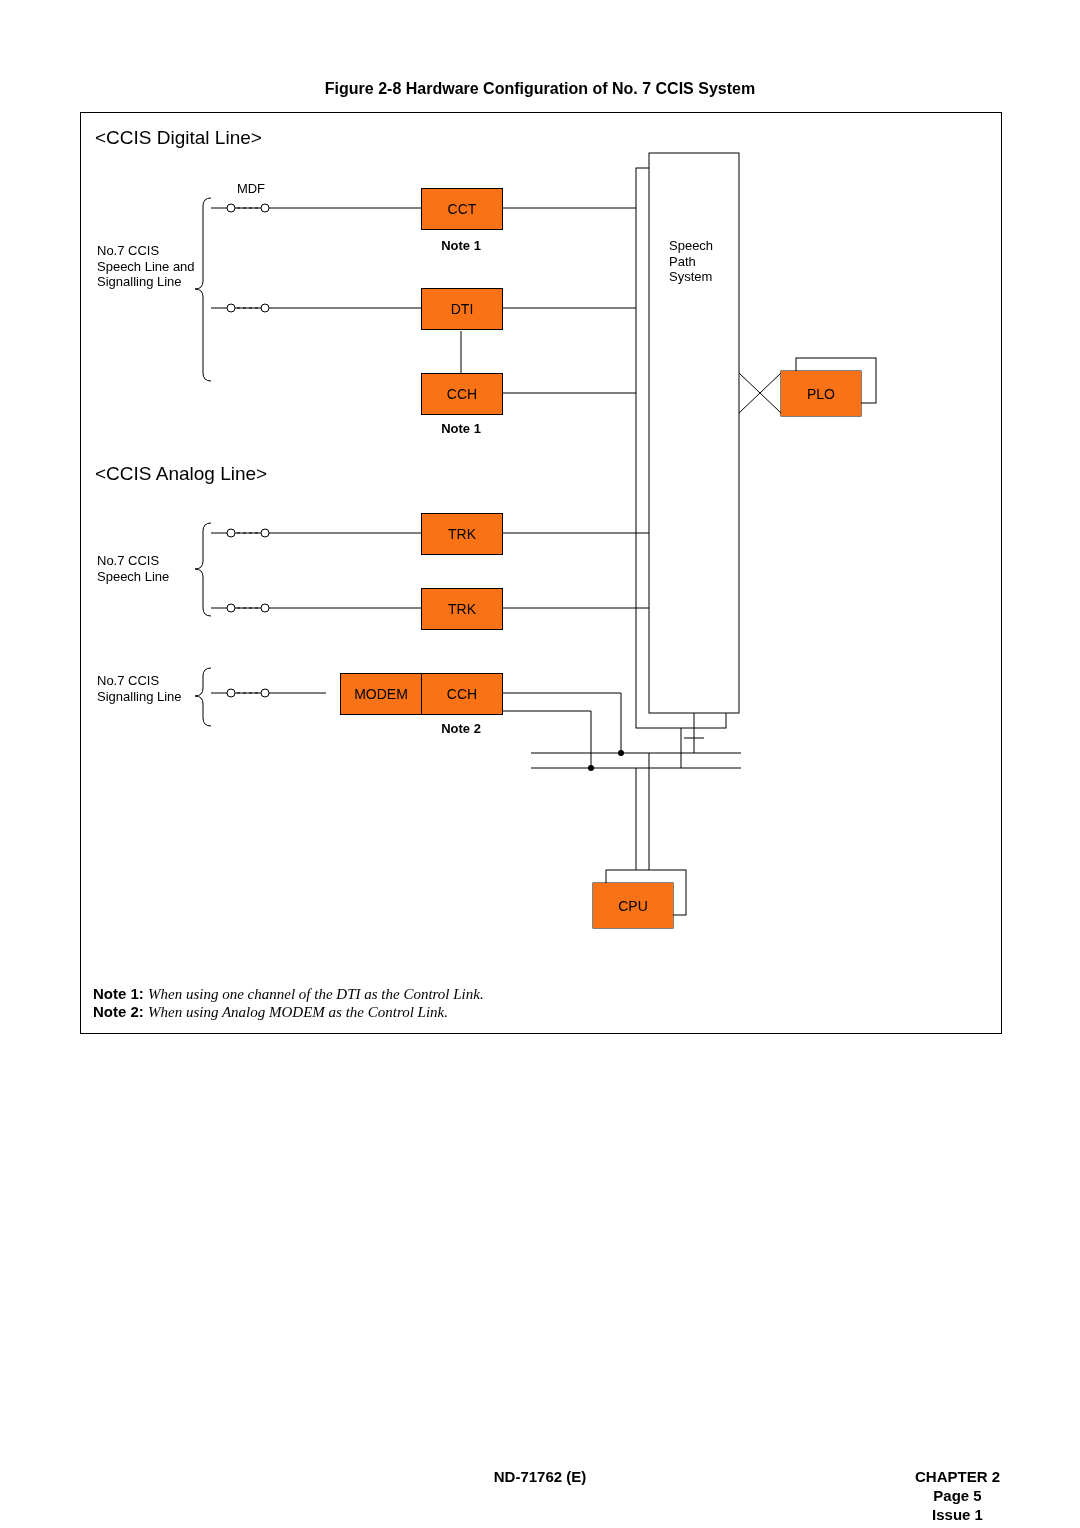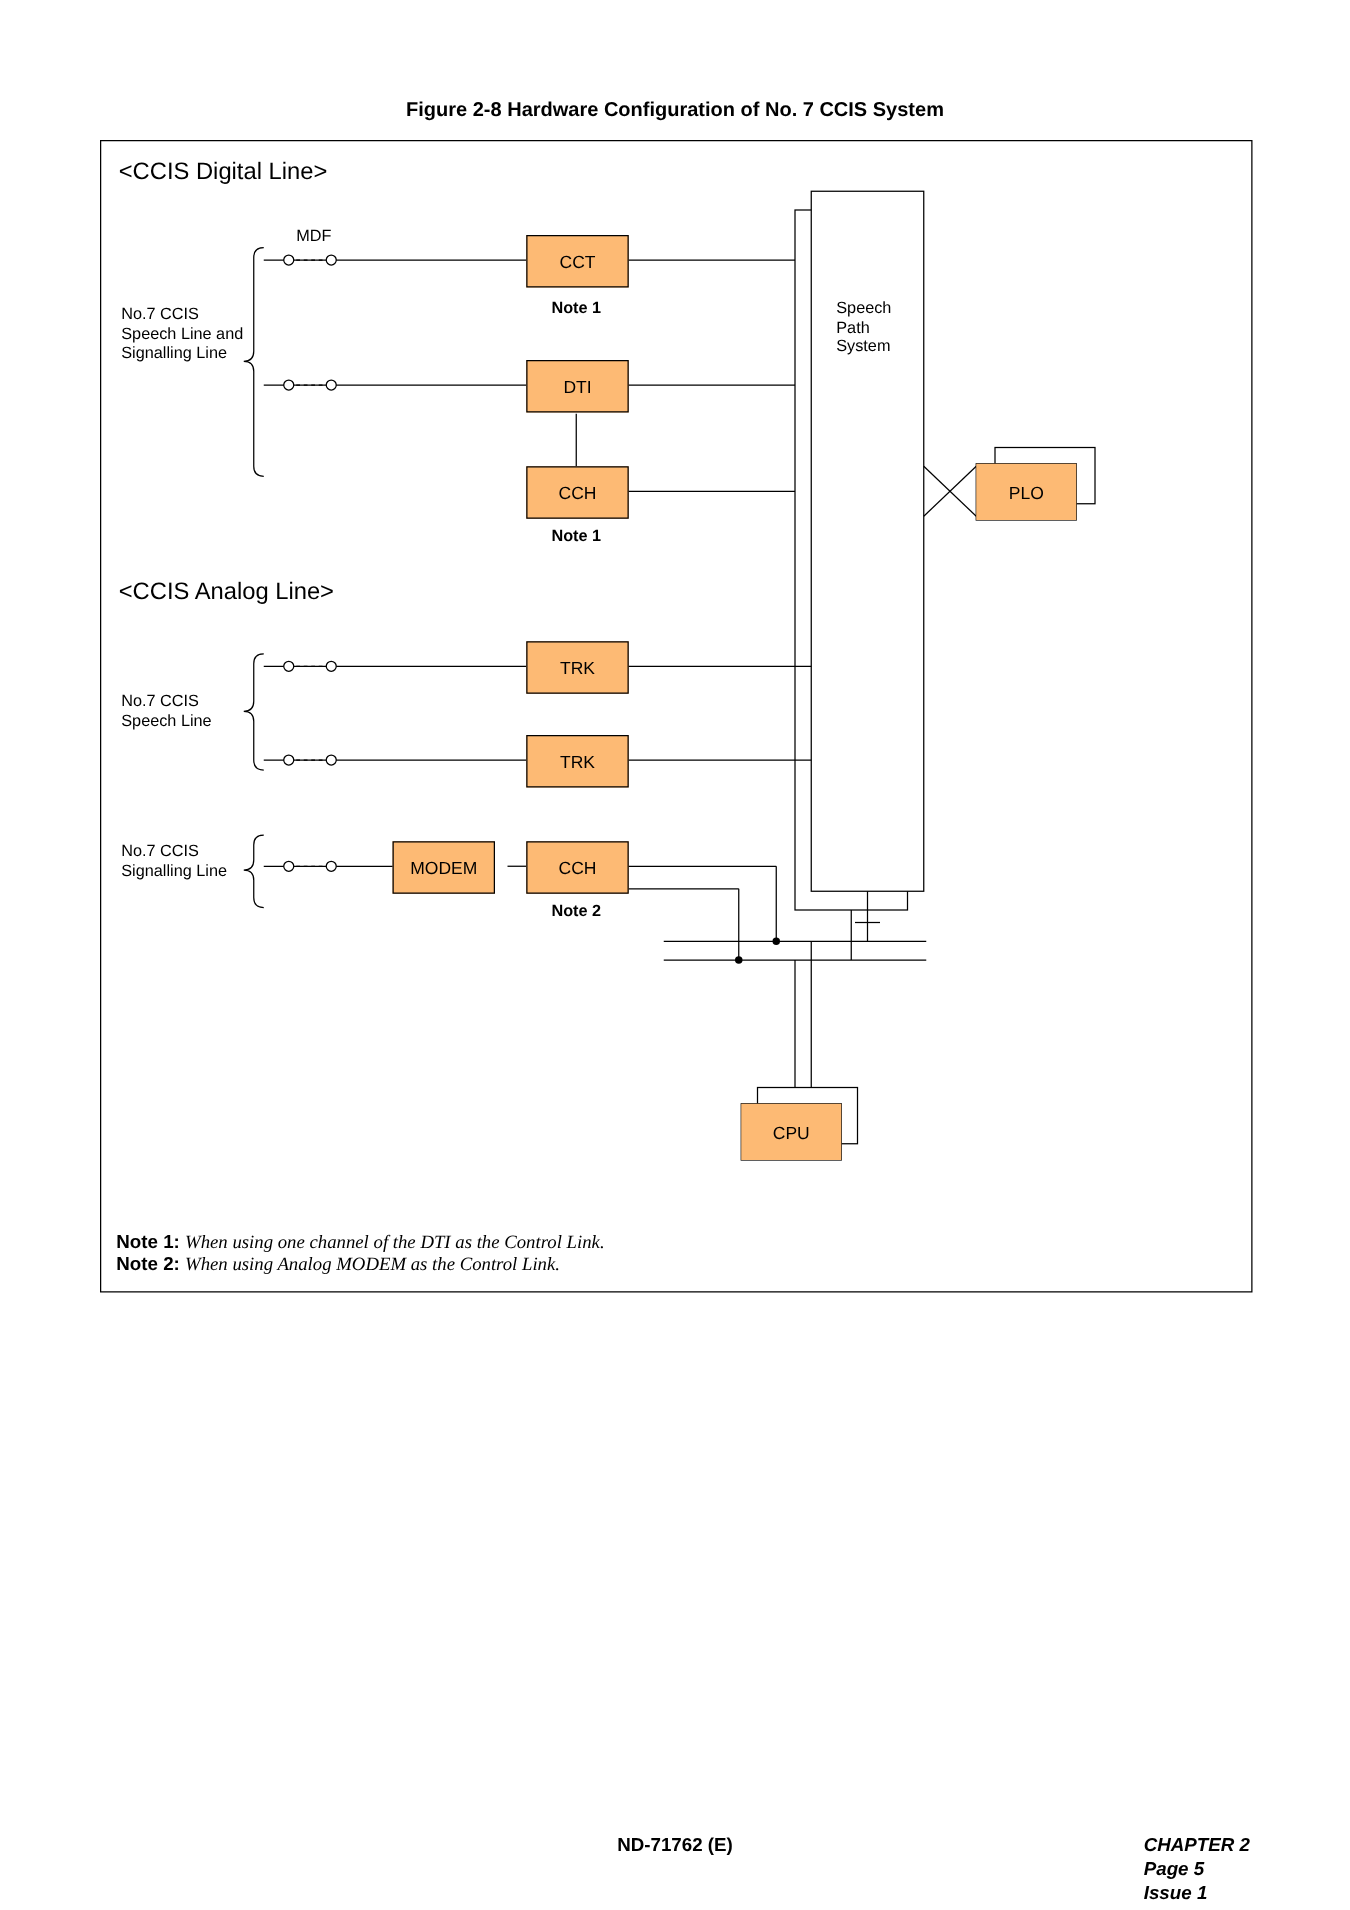--- a/index.html
+++ b/index.html
@@ -45,21 +45,21 @@
     line-height: 1.2;
   }
   .mdf-label {
     position: absolute;
     font-size: 13px;
     text-align: center;
   }
   .box {
     position: absolute;
     border: 1px solid #000;
-    background: #fdba74;
+    background: #f97316;
     display: flex;
     align-items: center;
     justify-content: center;
     font-size: 14px;
     text-align: right;
   }
   .note-label {
     position: absolute;
     font-size: 13px;
     font-weight: bold;
@@ -82,23 +82,22 @@
     font-weight: bold;
   }
   .footer-center {
     position: absolute;
     left: 0; right: 0;
     text-align: center;
   }
   .footer-right {
     position: absolute;
     right: 0;
-    text-align: left;
+    text-align: center;
     line-height: 1.25;
-    font-style: italic;
   }
   svg { position: absolute; left: 0; top: 0; }
 </style>
 </head>
 <body>
 
 <div class="page">
   <div class="figure-caption">Figure 2-8   Hardware Configuration of No. 7 CCIS System</div>
 
   <div class="figure-box">
@@ -203,21 +202,21 @@
 
     <div class="section-title" style="left:14px; top:350px;">&lt;CCIS Analog Line&gt;</div>
 
     <div class="small-text" style="left:16px; top:440px; width:100px;">No.7 CCIS Speech Line</div>
 
     <div class="box" style="left:340px; top:400px; width:80px; height:40px;">TRK</div>
     <div class="box" style="left:340px; top:475px; width:80px; height:40px;">TRK</div>
 
     <div class="small-text" style="left:16px; top:560px; width:100px;">No.7 CCIS Signalling Line</div>
 
-    <div class="box" style="left:233px; top:560px; width:80px; height:40px;">MODEM</div>
+    <div class="box" style="left:259px; top:560px; width:80px; height:40px;">MODEM</div>
     <div class="box" style="left:340px; top:560px; width:80px; height:40px;">CCH</div>
     <div class="note-label" style="left:340px; top:608px; width:80px;">Note 2</div>
 
     <div class="box" style="left:512px; top:770px; width:80px; height:45px; border:none;">CPU</div>
 
     <div class="notes">
       <div>
         <span class="nb">Note 1:</span>
         <span class="nt">When using one channel of the DTI as the Control Link.</span>
       </div>

